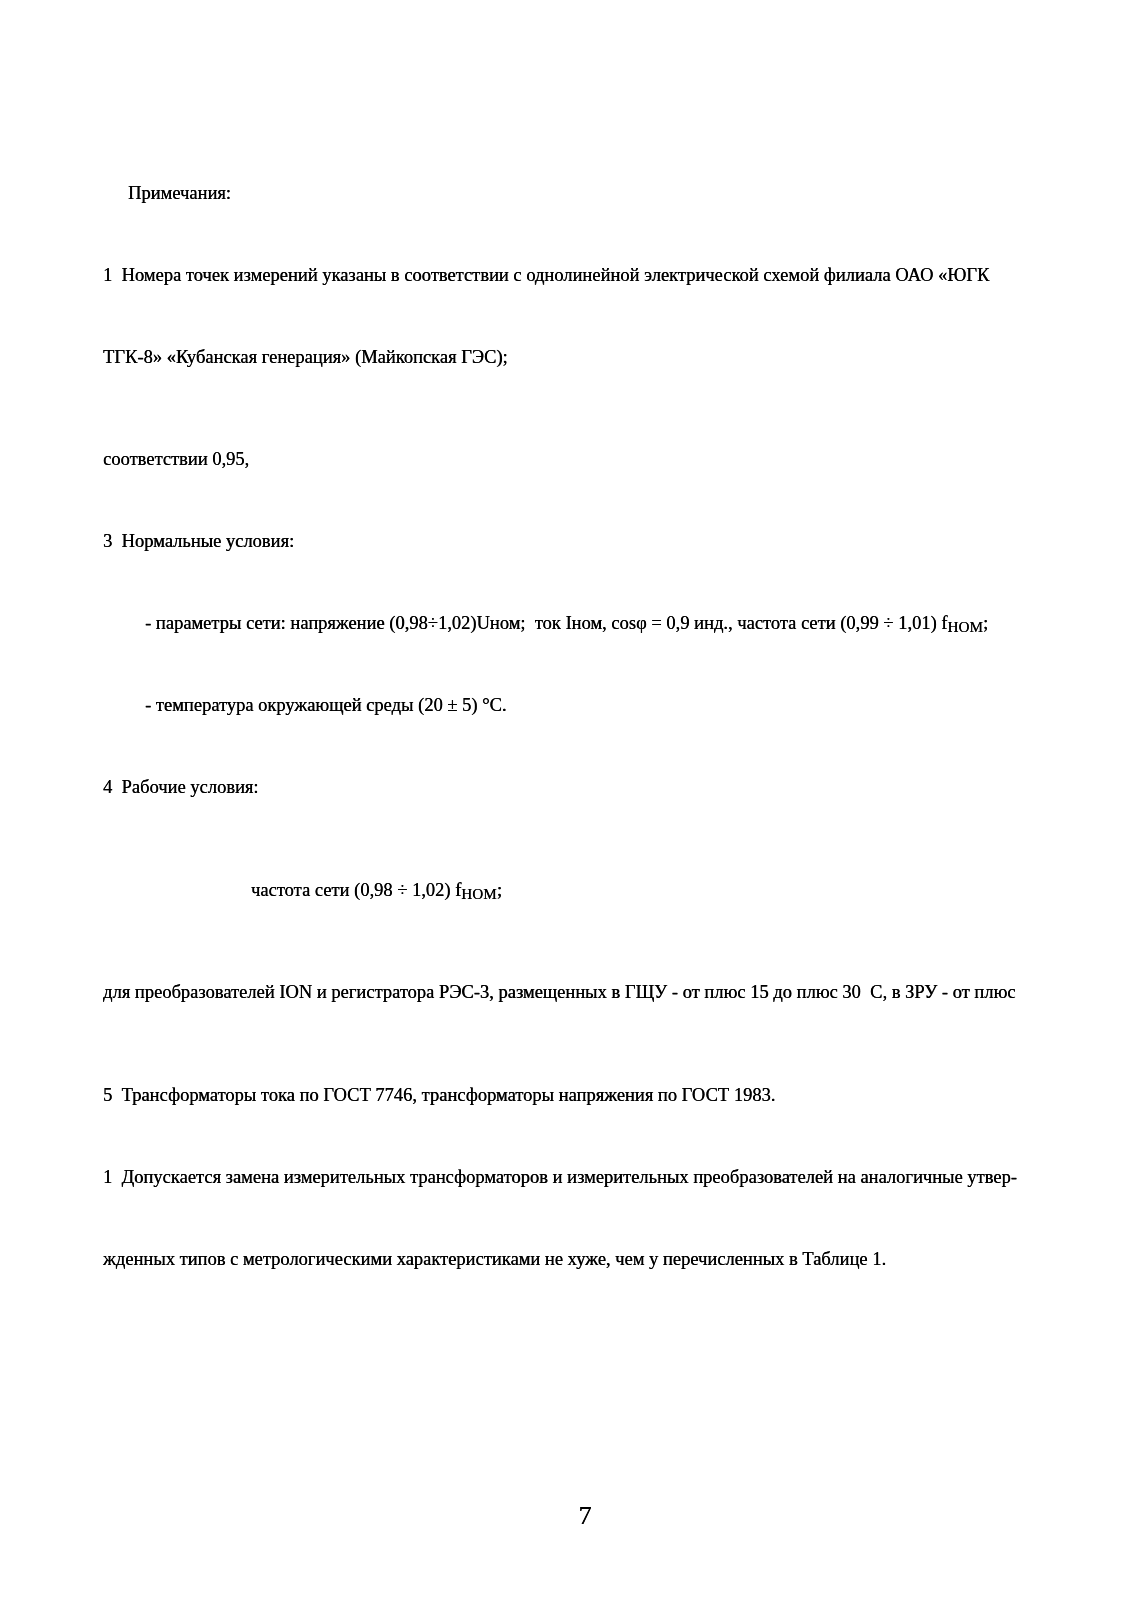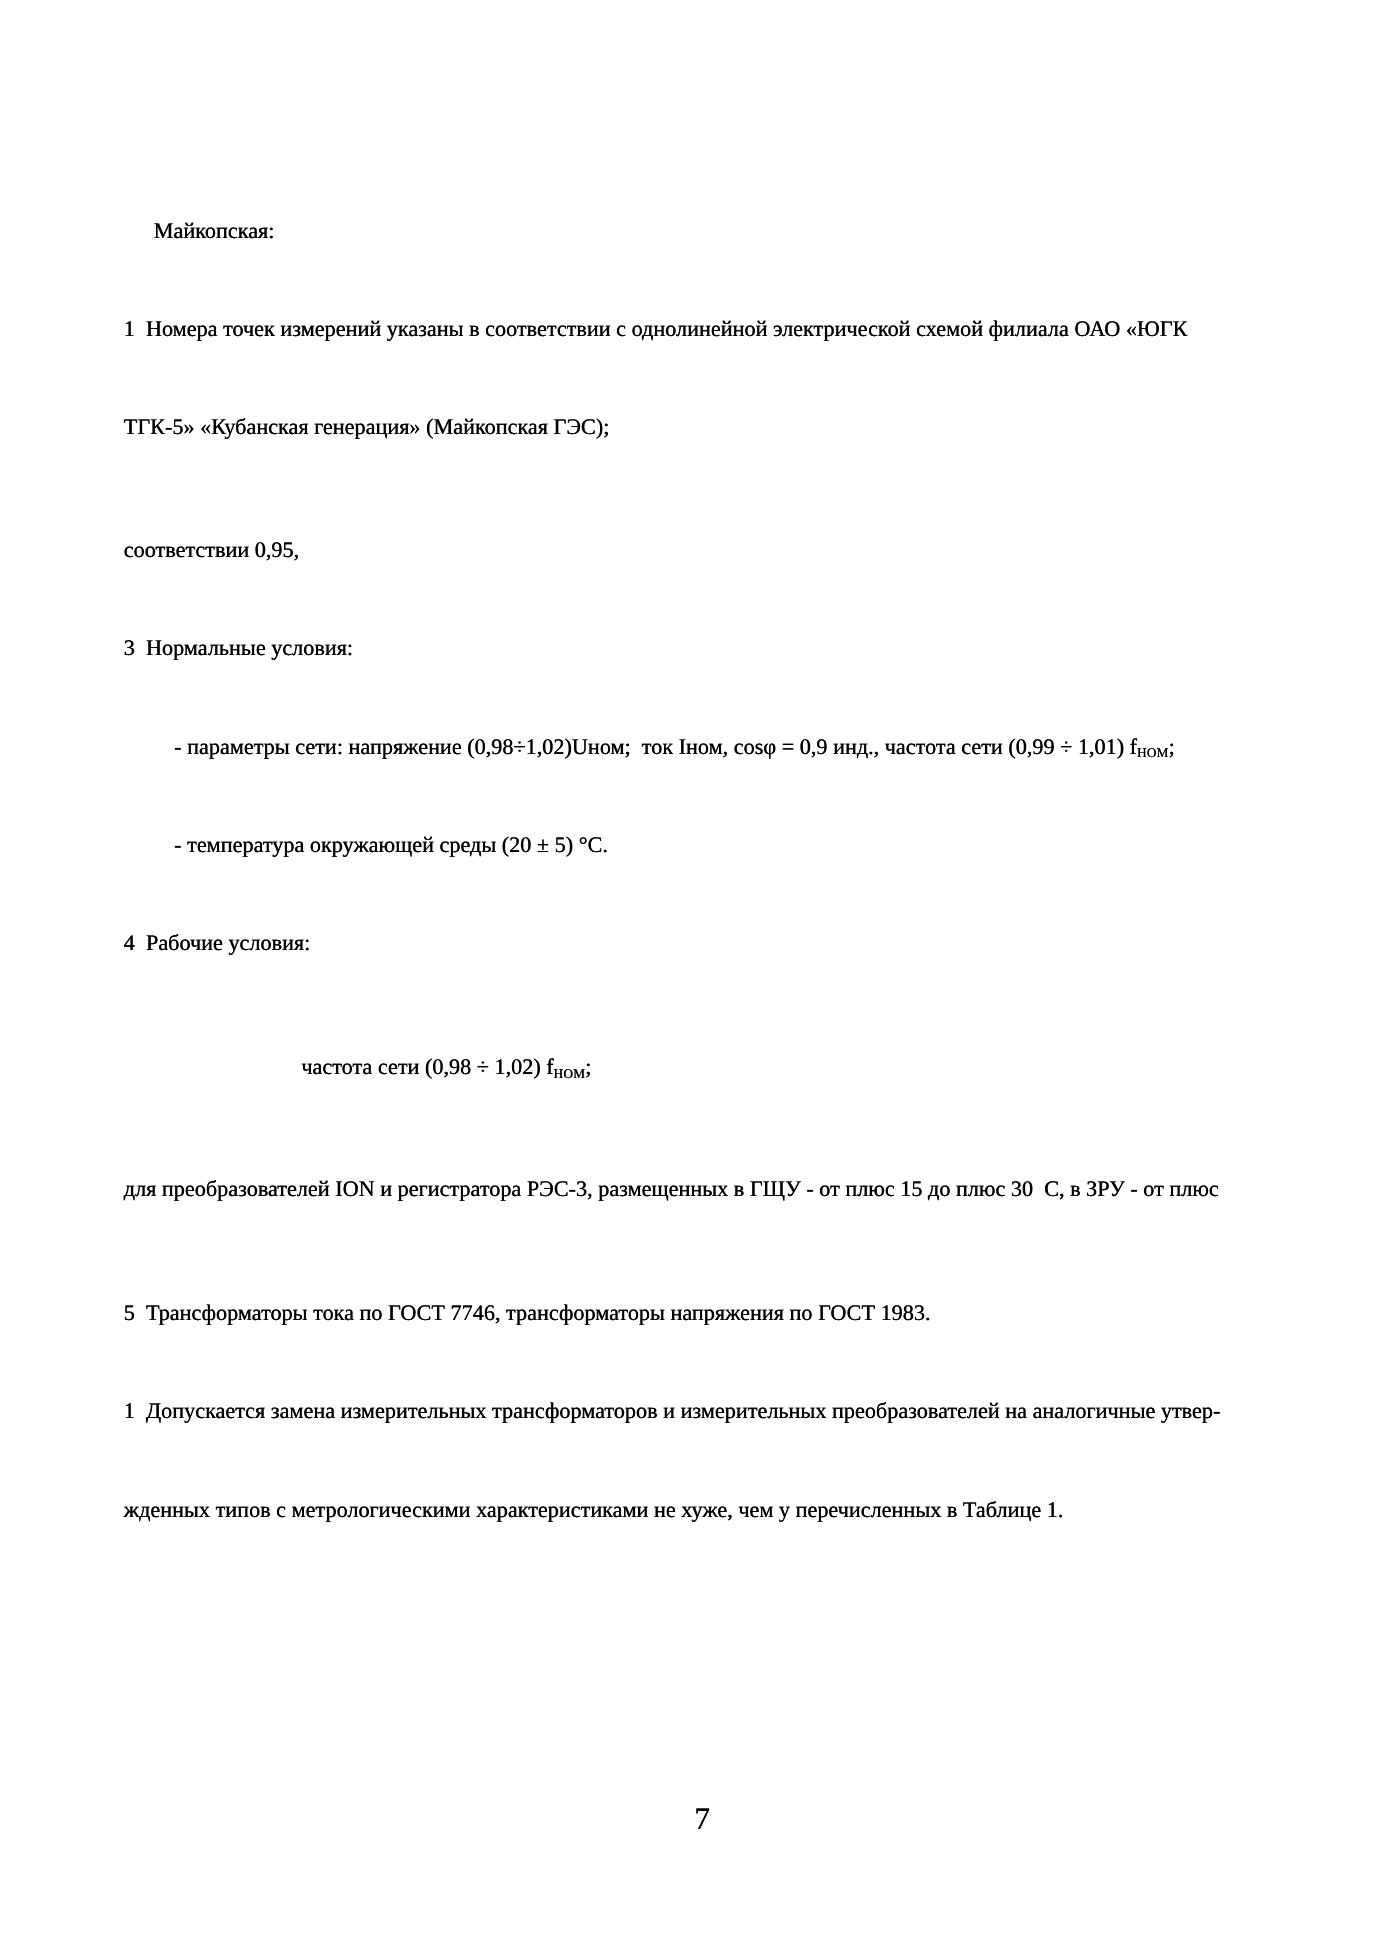--- a/index.html
+++ b/index.html
@@ -26,21 +26,21 @@
     white-space: pre;
     text-shadow: 0.3px 0 0 currentColor; 
   }
   .line {
     min-height: 20.5px;
   }
   .i-head { padding-left: 25px; }
   .i-dash { padding-left: 42px; }
   .i-cont { padding-left: 148px; }
   sub {
-    font-size: 11px;
+    font-size: 15px;
     line-height: 0;
     vertical-align: -3px;
     letter-spacing: 0.2px;
     margin-top: 15px;
   }
   .pagenum {
     position: absolute;
     left: 0;
     right: 0;
     top: 1501px;
@@ -50,25 +50,25 @@
     line-height: 30px;
     text-shadow: 0.3px 0 0 currentColor;
   }
 </style>
 </head>
 <body>
 
 <div class="page">
   <div class="textblock">
 
-    <div class="line i-head"><span>Майкопская:</span></div>
+    <div class="line i-head"><span>Примечания:</span></div>
 
     <div class="line"><span>1  Номера точек измерений указаны в соответствии с однолинейной электрической схемой филиала ОАО «ЮГК</span><sub></sub><span></span></div>
 
-    <div class="line"><span>ТГК-5» «Кубанская генерация» (Майкопская ГЭС);</span><sub></sub><span></span></div>
+    <div class="line"><span>ТГК-8» «Кубанская генерация» (Майкопская ГЭС);</span><sub></sub><span></span></div>
 
 
     <div class="line"><span>соответствии 0,95,</span><sub></sub><span></span></div>
 
     <div class="line"><span>3  Нормальные условия:</span><sub></sub><span></span></div>
 
     <div class="line i-dash"><span>- параметры сети: напряжение (0,98÷1,02)Uном;  ток Iном, cosφ = 0,9 инд., частота сети (0,99 ÷ 1,01) f</span><sub>НОМ</sub><span>;</span></div>
 
     <div class="line i-dash"><span>- температура окружающей среды (20 ± 5) °С.</span><sub></sub><span></span></div>
 

